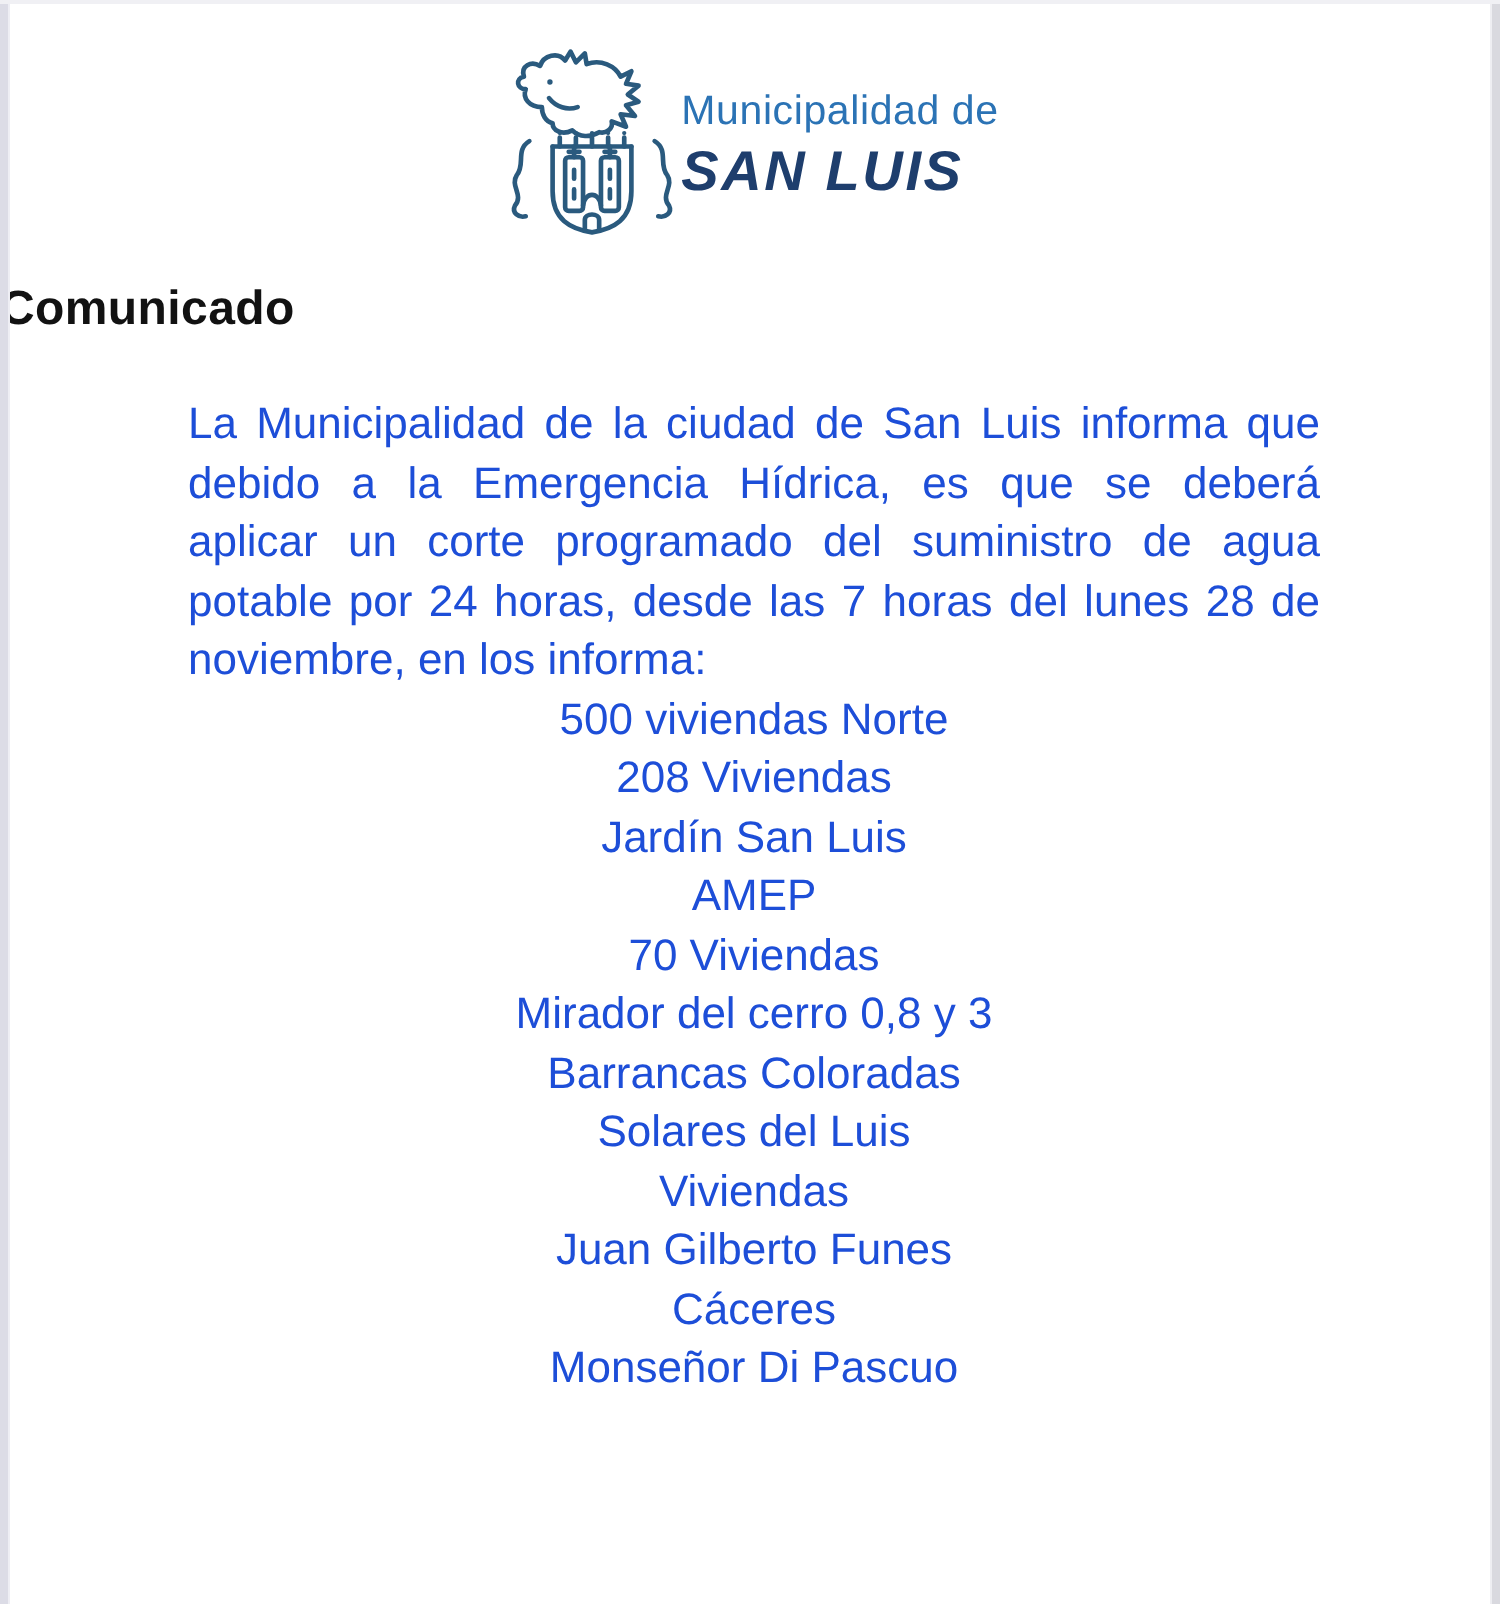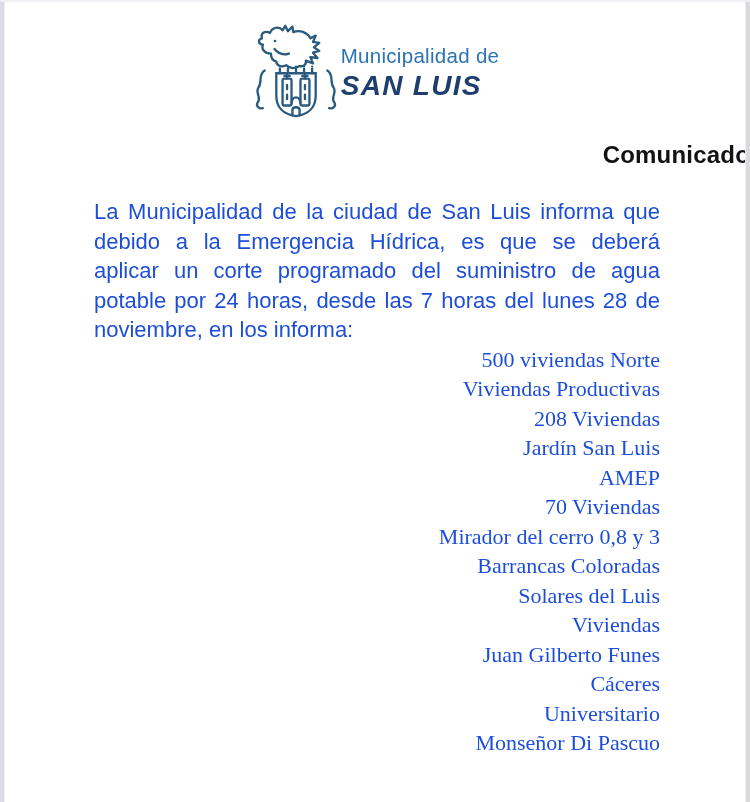--- a/index.html
+++ b/index.html
@@ -35,37 +35,37 @@
     font-size: 28px;
     font-weight: 800;
     color: #1e3e6d;
     letter-spacing: 1.3px;
     margin-top: 2px;
     font-style: italic;
   }
 
   .page-title {
     margin-top: 21px;
-    text-align: right;
+    text-align: left;
     font-size: 24px;
     font-weight: bold;
     color: #121212;
     letter-spacing: 0.2px;
   }
 
   .content {
     margin-top: 28px;
     padding: 0 90px 0 94px;
     font-size: 22px;
     line-height: 29.5px;
     color: #1d4ed8;
   }
   .jline { text-align: justify; text-align-last: justify; }
   .jline-last { text-align: left; text-align-last: left; }
-  .barrio-line { text-align: right; font-family: Liberation Serif, serif; }
+  .barrio-line { text-align: center; }
 </style>
 </head>
 <body>
 
 <div class="edge edge-left"></div>
 <div class="edge edge-right"></div>
 <div class="edge edge-top"></div>
 
 <header class="logo-row">
   <span>
@@ -125,27 +125,25 @@
 <main class="content">
   <div>
     <div class="jline">La Municipalidad de la ciudad de San Luis informa que</div>
     <div class="jline">debido a la Emergencia Hídrica, es que se deberá</div>
     <div class="jline">aplicar un corte programado del suministro de agua</div>
     <div class="jline">potable por 24 horas, desde las 7 horas del lunes 28 de</div>
     <div class="jline jline-last">noviembre, en los informa:</div>
   </div>
   <div>
     <div class="barrio-line">500 viviendas Norte</div>
-    <div class="barrio-line">Viviendas Productivas</div>
     <div class="barrio-line">208 Viviendas</div>
     <div class="barrio-line">Jardín San Luis</div>
     <div class="barrio-line">AMEP</div>
     <div class="barrio-line">70 Viviendas</div>
     <div class="barrio-line">Mirador del cerro 0,8 y 3</div>
     <div class="barrio-line">Barrancas Coloradas</div>
     <div class="barrio-line">Solares del Luis</div>
     <div class="barrio-line">Viviendas</div>
     <div class="barrio-line">Juan Gilberto Funes</div>
     <div class="barrio-line">Cáceres</div>
-    <div class="barrio-line">Universitario</div>
     <div class="barrio-line">Monseñor Di Pascuo</div>
   </div>
 </main>
 
 </body></html>

